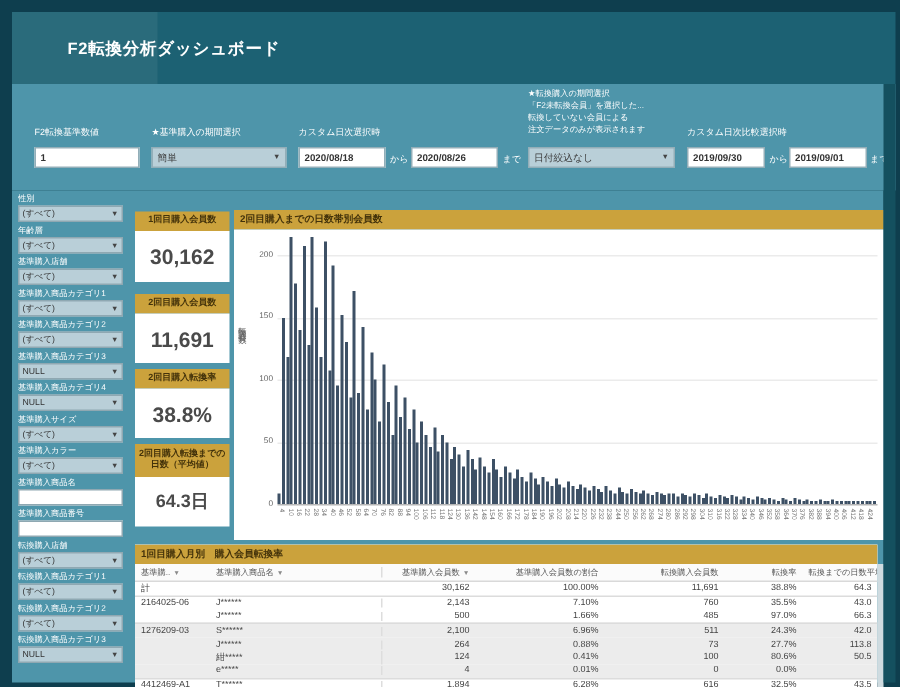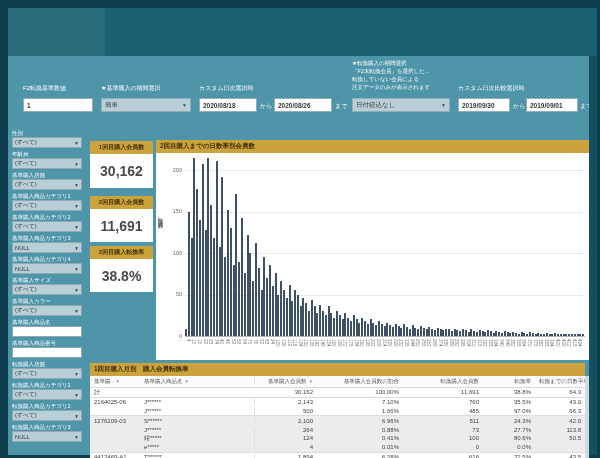--- a/index.html
+++ b/index.html
@@ -67,20 +67,21 @@
   .sort{font-size:4.5px;color:#8a8a8a;margin-left:2px;}
   .tsb{position:absolute;left:585px;top:376px;width:4px;height:82px;background:#cfdbe0;}
 </style>
 </head>
 <body>
 
 <div class="stage">
 
   <div class="hdr">
     <div class="hdr-block"></div>
+    <div class="hdr-title">F2転換分析ダッシュボード</div>
   </div>
 
   <div class="fbar">
     <div class="flbl" style="left:15px;top:28px">F2転換基準数値</div>
     <div class="fin" style="left:15px;top:42px;width:70px">1</div>
 
     <div class="flbl" style="left:93px;top:28px">★基準購入の期間選択</div>
     <div class="fsel" style="left:93px;top:42px;width:90px">
       <span>簡単</span>
       <span class="caret">▼</span>
@@ -222,20 +223,24 @@
     <div class="chd" style="height:13px">1回目購入会員数</div>
     <div class="cbd" style="height:34px;font-size:14px">30,162</div>
   </div>
   <div class="card" style="top:196px">
     <div class="chd" style="height:13px">2回目購入会員数</div>
     <div class="cbd" style="height:33px;font-size:14px">11,691</div>
   </div>
   <div class="card" style="top:246px">
     <div class="chd" style="height:13px">2回目購入転換率</div>
     <div class="cbd" style="height:33px;font-size:14px">38.8%</div>
+  </div>
+  <div class="card" style="top:296px">
+    <div class="chd" style="height:22px">2回目購入転換までの日数（平均値）</div>
+    <div class="cbd" style="height:33px;font-size:12px">64.3日</div>
   </div>
 
   <div class="chart">
     <div class="phd">2回目購入までの日数帯別会員数</div>
     <div class="pbody" id="chartbody">
       <div class="ytitle">転換購入会員数</div>
       <div class="grid" id="grid">
           <div class="gline" style="top: 136.605px;"></div>
           <div class="gline" style="top: 95.2093px;"></div>
           <div class="gline" style="top: 53.814px;"></div>

